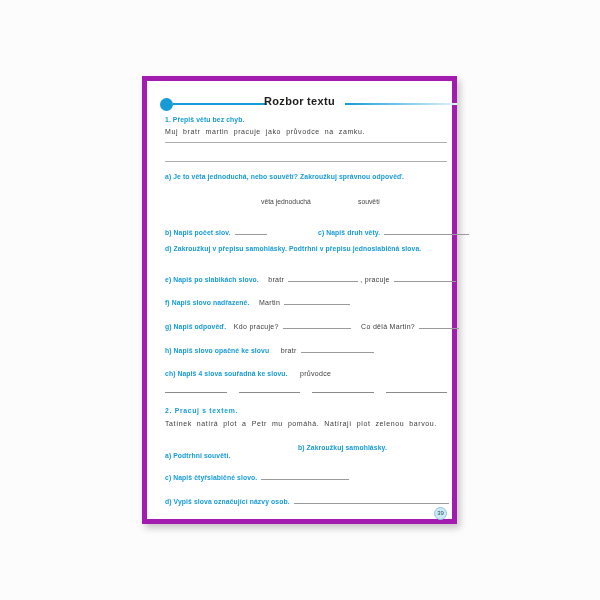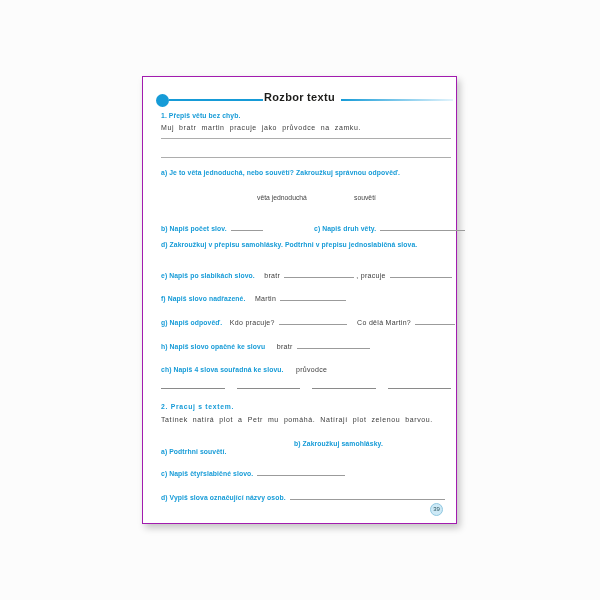--- a/index.html
+++ b/index.html
@@ -1,19 +1,19 @@
 <!DOCTYPE html>
 <html><head>
 <meta charset="utf-8">
 <style>
   * { margin:0; padding:0; box-sizing:border-box; }
   html,body { width:600px; height:600px; background:#fcfcfc; overflow:hidden;
               font-family:"Liberation Sans", sans-serif; }
   .sheet { position:absolute; left:142px; top:76px; width:315px; height:448px;
-           background:#ffffff; border:1px solid #a21caf;
+           background:#ffffff; border:5px solid #a21caf;
            box-shadow:3px 4px 7px rgba(0,0,0,0.22); }
   .row { position:absolute; left:18px; right:5px; white-space:nowrap; }
 
   
   .dot { position:absolute; left:13px; top:17px; width:13px; height:13px;
          border-radius:50%; background:#169bd7; }
   .hrule-left { position:absolute; left:26px; top:22px; width:94px; height:2px;
                 background:#169bd7; }
   .hrule-right { position:absolute; left:198px; top:22px; width:112px; height:2px;
                  background:linear-gradient(to right,#169bd7 0%,#8fd0ee 60%,#e3f4fc 100%); }

